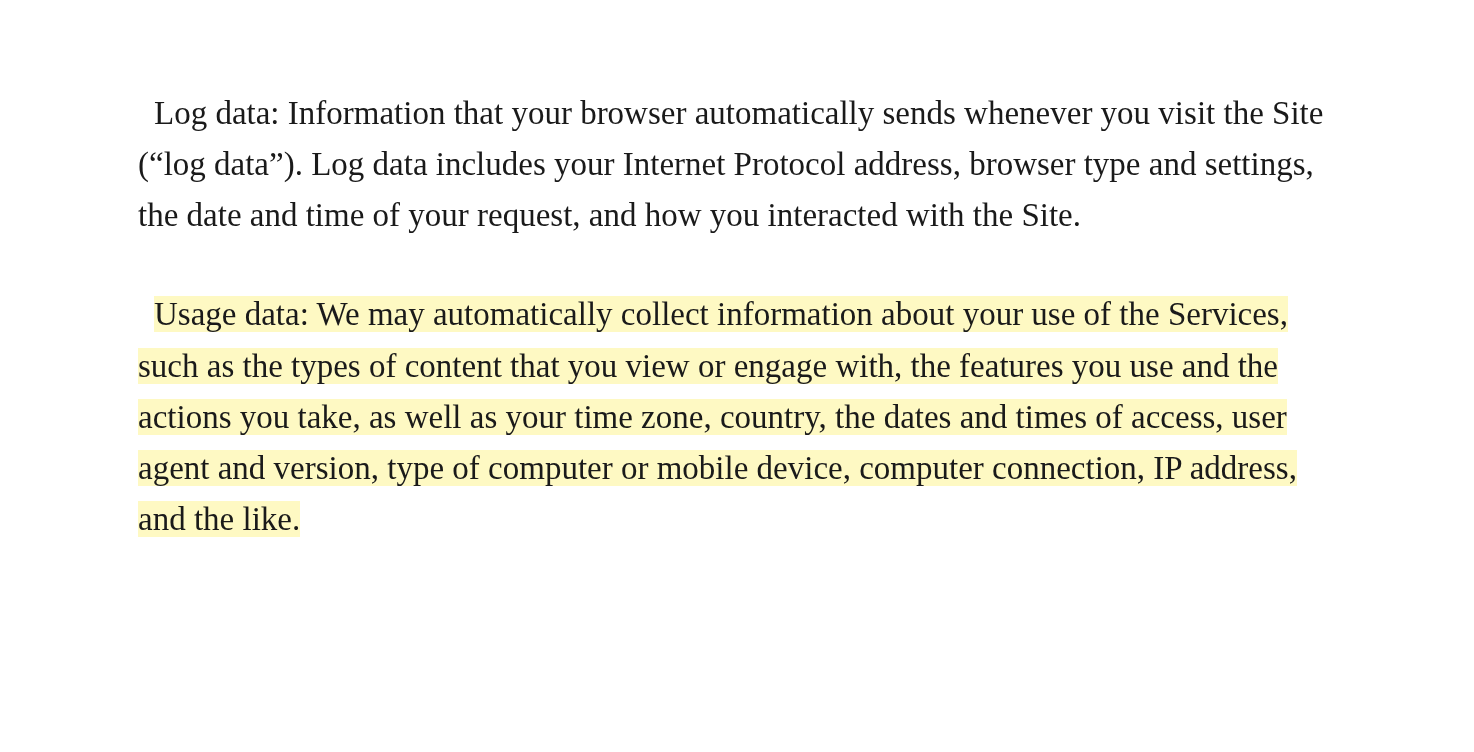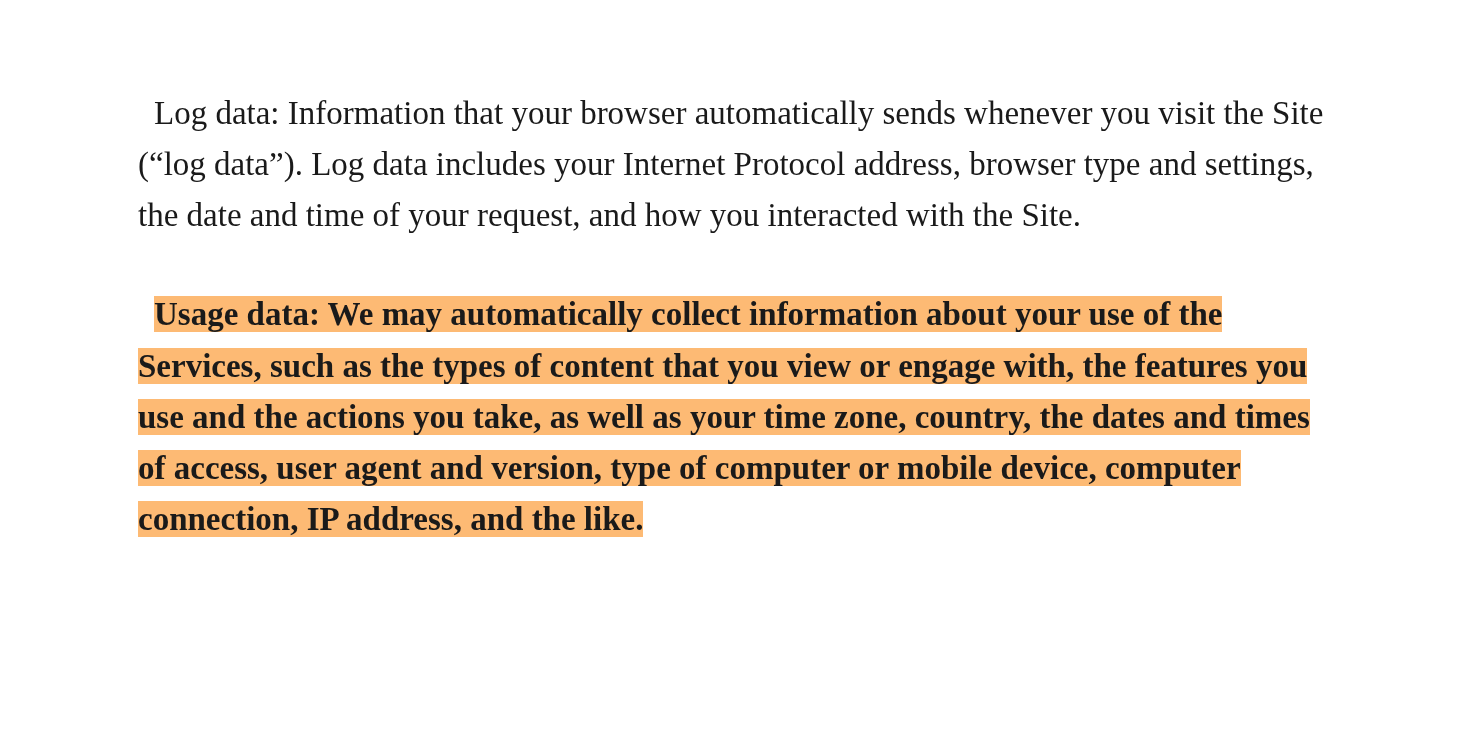--- a/index.html
+++ b/index.html
@@ -12,23 +12,22 @@
       background: #ffffff;
       color: #1a1a1a;
       padding: 40px 90px;
       font-size: 33px;
       line-height: 1.55;
     }
     .paragraph {
       margin-bottom: 48px;
     }
     .highlight {
-      background-color: #fdba74;
+      background-color: #fef9c3;
       display: inline;
-      font-weight: bold;
     }
   </style>
 </head>
 <body>
 
 <div class="paragraph">
   <span>Log data: Information that your browser automatically sends whenever you visit the Site (“log data”). Log data includes your Internet Protocol address, browser type and settings, the date and time of your request, and how you interacted with the Site.</span>
 </div>
 
 <div class="paragraph">

